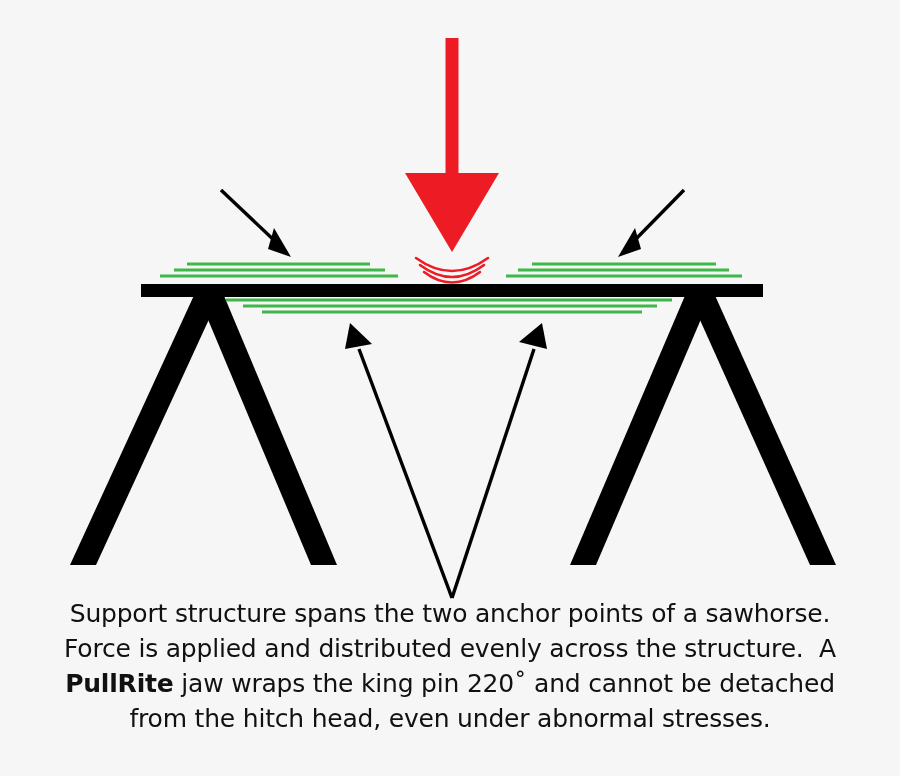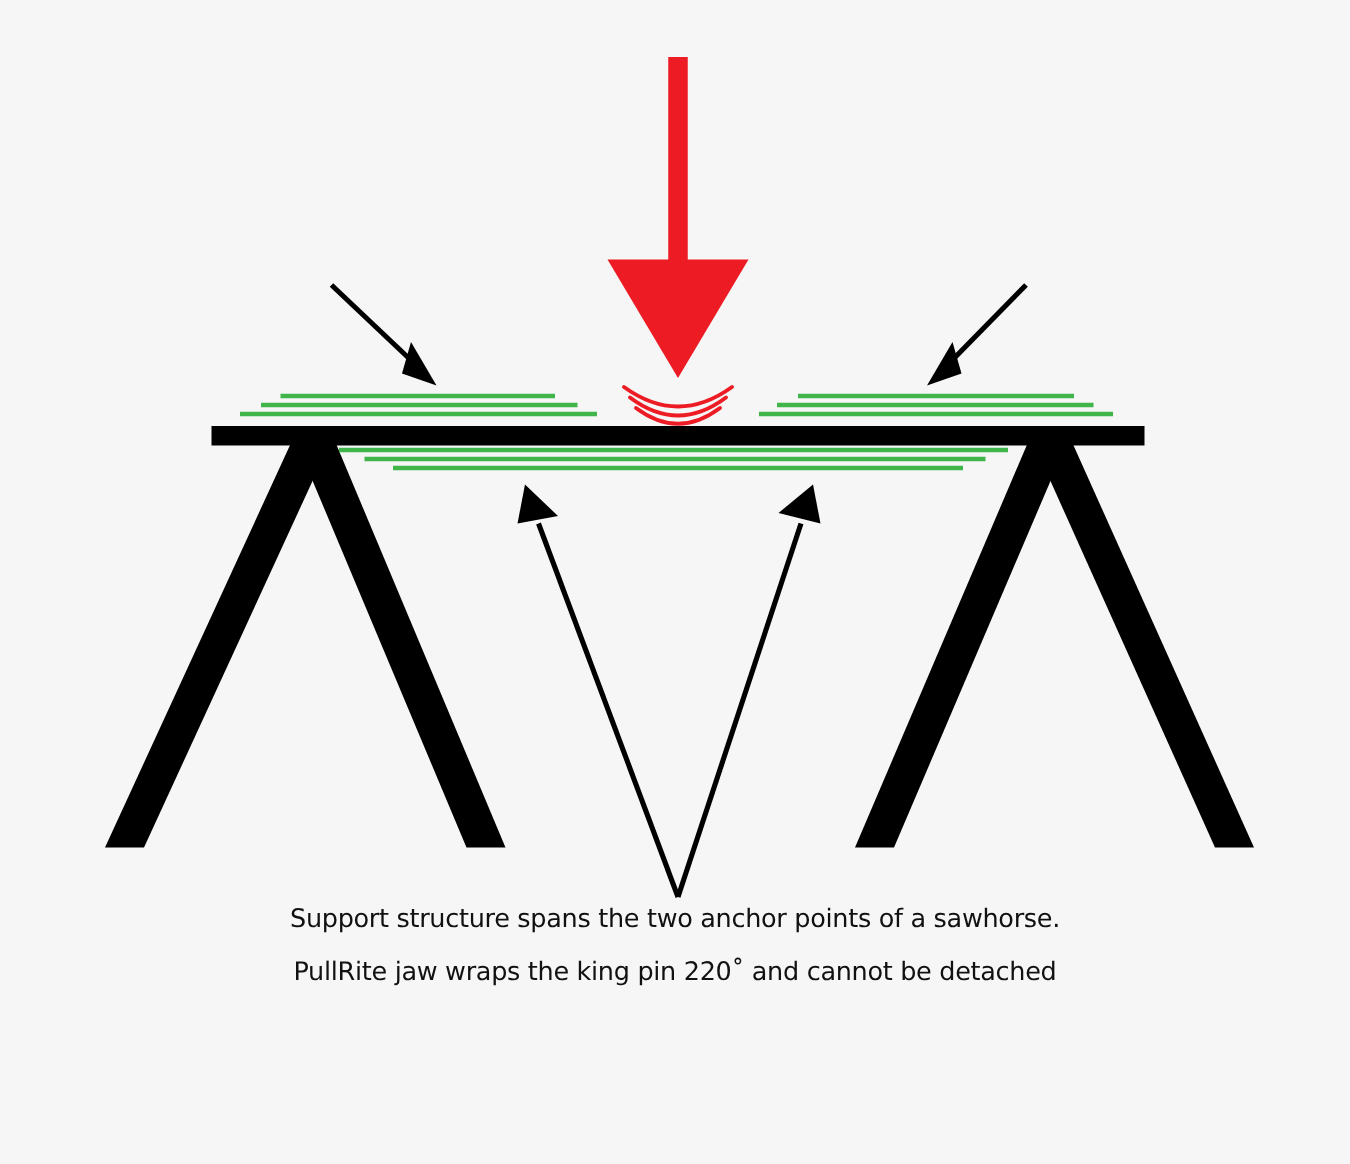--- a/index.html
+++ b/index.html
@@ -26,31 +26,31 @@
     height: 776px;
     display: block;
   }
   #caption-block {
     position: absolute;
     left: 0;
     top: 596px;
     width: 900px;
     text-align: center;
     font-family: "DejaVu Sans", "Liberation Sans", sans-serif;
-    font-size: 17px;
+    font-size: 25px;
     line-height: 35px;
     color: #111111;
     letter-spacing: -0.2px;
   }
   .caption-line {
     display: block;
     white-space: pre;
   }
   .brand-bold {
-    font-weight: normal;
+    font-weight: bold;
     margin-top: 20px;
   }
 </style>
 </head>
 <body>
 
 <div id="diagram-root">
 
   <svg id="sawhorse-svg" viewBox="0 0 900 776" aria-hidden="true">
 
@@ -111,16 +111,18 @@
     </g>
     <g>
       <line x1="452" y1="598" x2="534" y2="349" stroke="#000000" stroke-width="3.4"></line>
       <polygon points="542,323 519,342 547,349" fill="#000000"></polygon>
     </g>
 
   </svg>
 
   <div id="caption-block">
     <span class="caption-line">Support structure spans the two anchor points of a sawhorse.</span>
+    <span class="caption-line">Force is applied and distributed evenly across the structure.  A</span>
     <span class="caption-line"><span class="brand-bold">PullRite</span><span> jaw wraps the king pin 220˚ and cannot be detached</span></span>
+    <span class="caption-line">from the hitch head, even under abnormal stresses.</span>
   </div>
 
 </div>
 
 </body></html>

